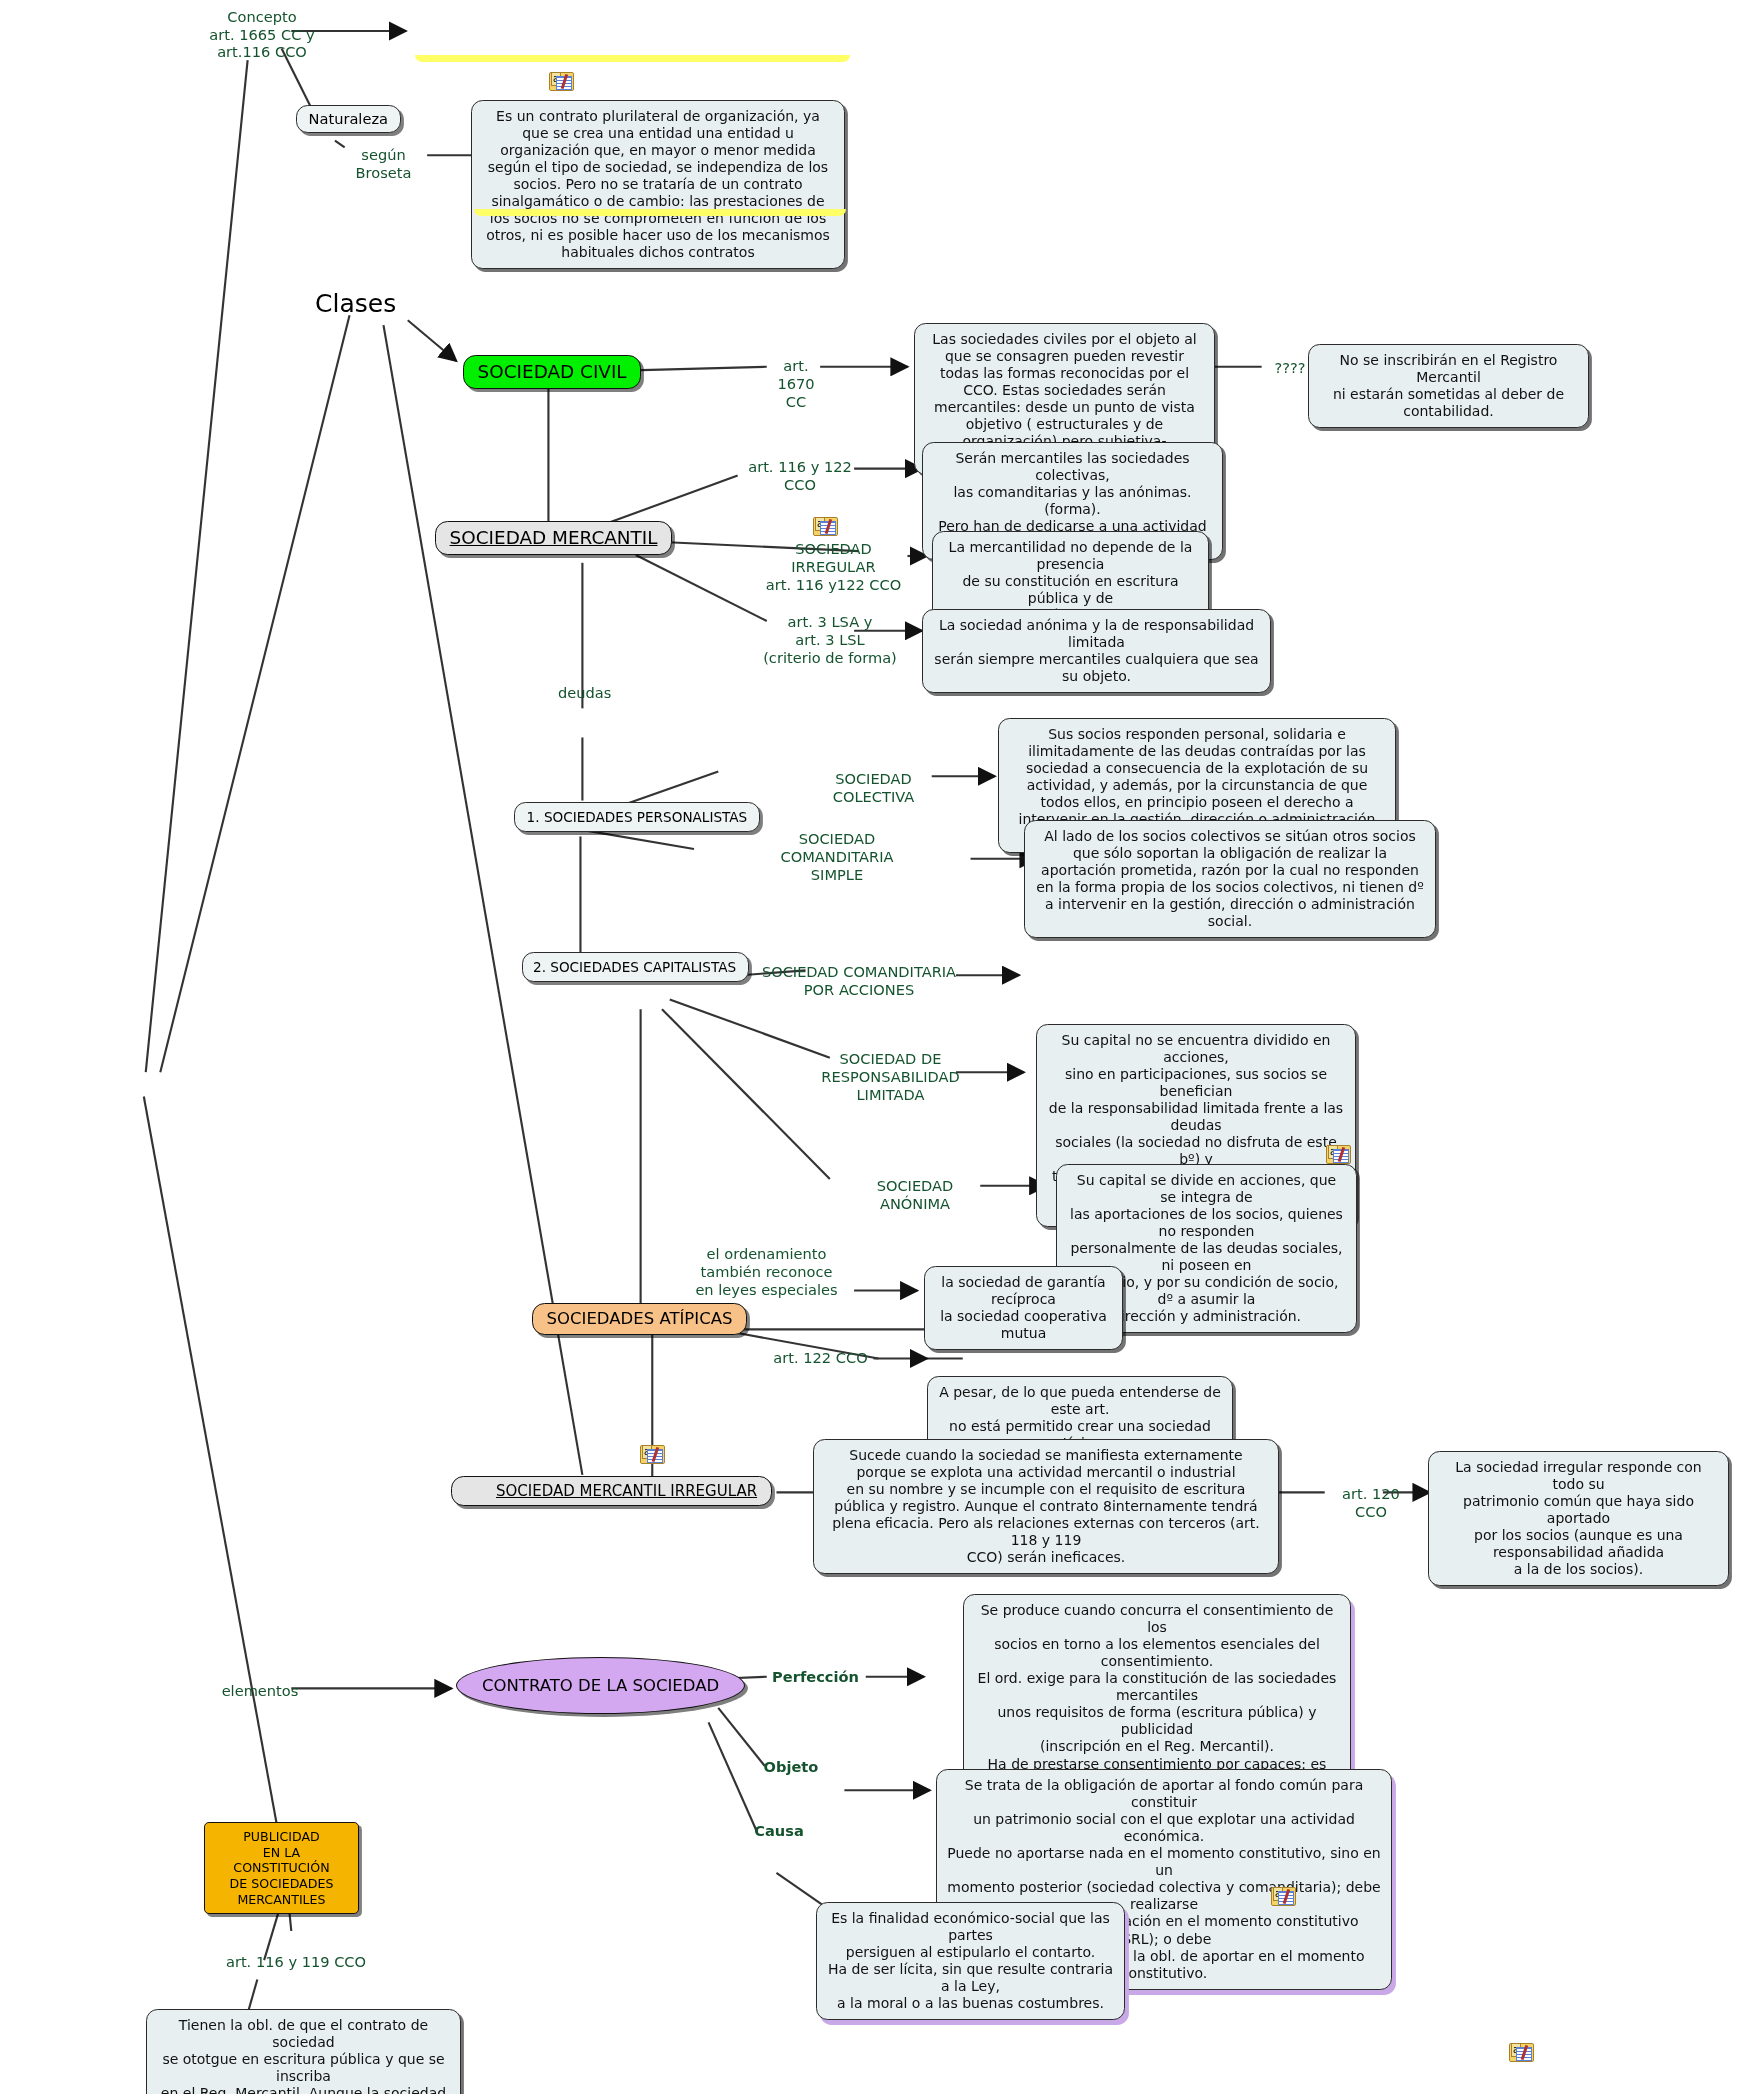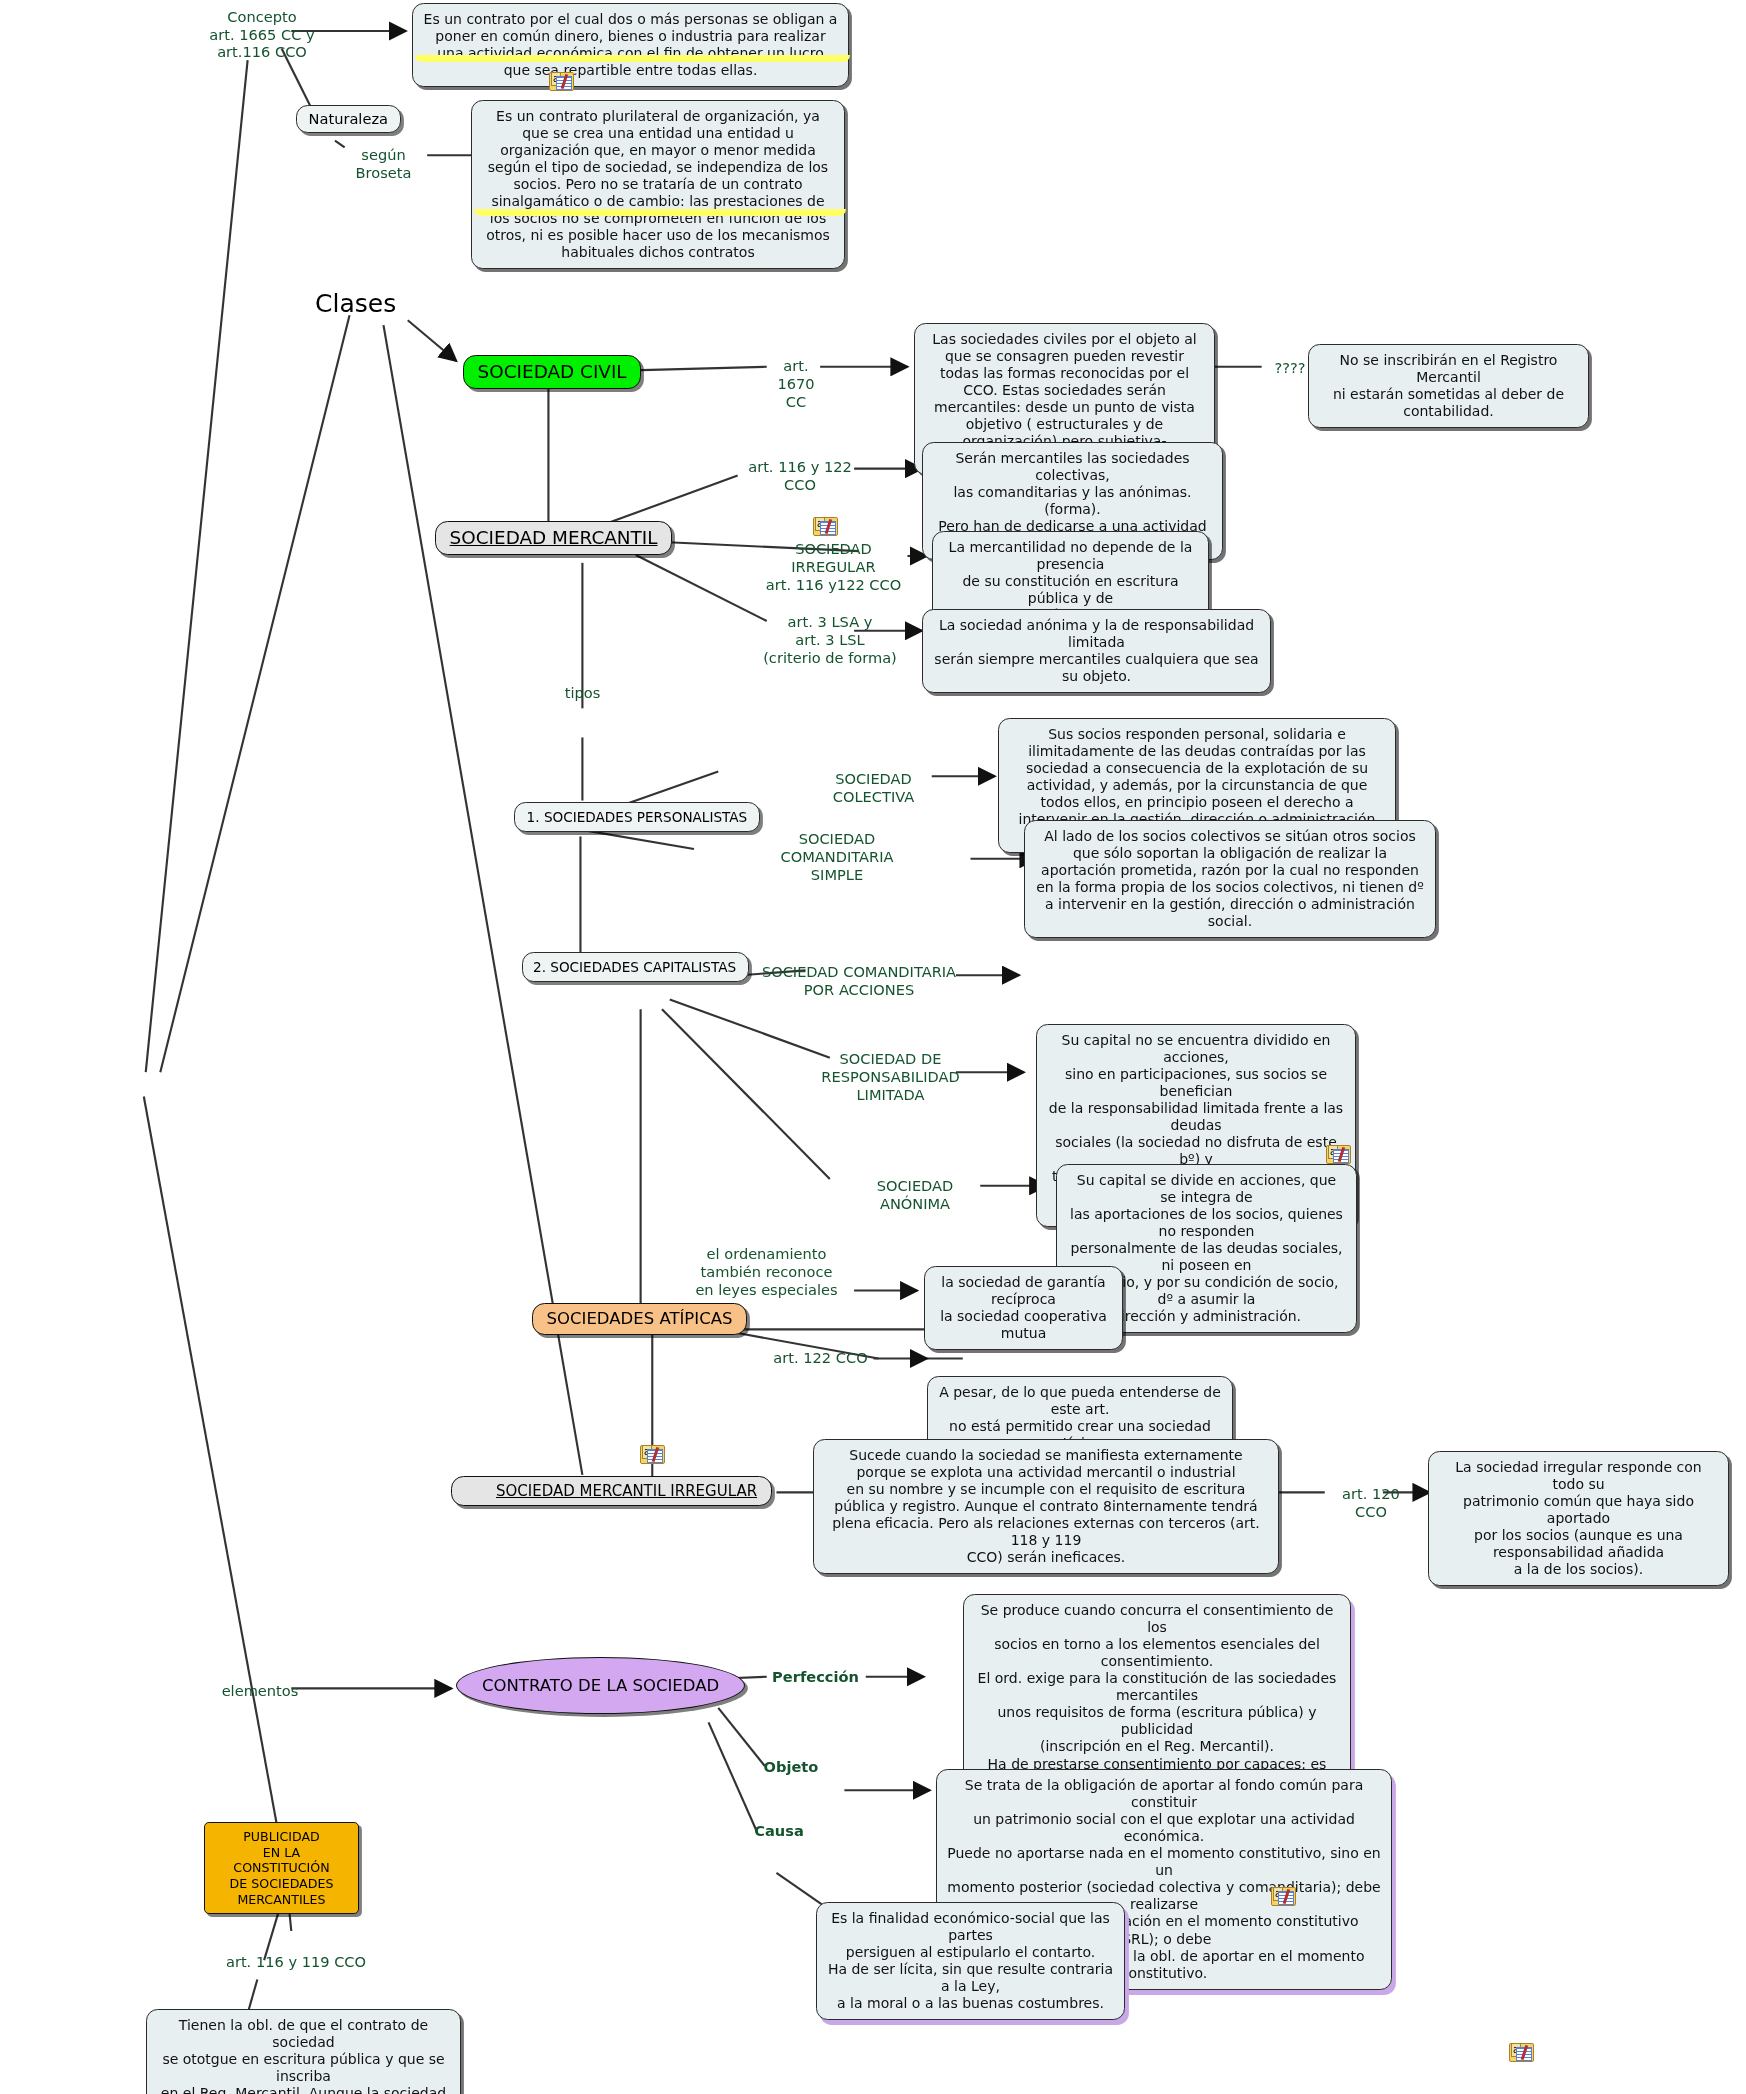--- a/index.html
+++ b/index.html
@@ -201,21 +201,20 @@
 
       <path d="M290,1960 L272,2020"></path>
       <path d="M265,2040 L255,2075"></path>
     </g>
   </svg>
 
   <div class="node lbl" style="left:206px; top:7.8px; width:112px;">Concepto
 art. 1665 CC y
 art.116 CCO</div>
 
-  <div class="node note" style="left:412px; top:2.9px; width:437px;">Es un contrato por el cual dos o más personas se obligan a poner en común dinero, bienes o industria para realizar una actividad económica con el fin de obtener un lucro que sea repartible entre todas ellas.</div>
   <div style="position:absolute; left:415px; top:55px; width:435px; height:6.8px; background:#ffff66; border-radius:0 0 9.7px 9.7px;"></div>
 
   <div class="node pbox" style="left:296px; top:105px; font-size:14.6px; padding:3.9px 11.6px;">Naturaleza</div>
 
   <div class="node lbl" style="left:335px; top:146px; width:97px;">según Broseta</div>
 
   <div class="sticky" style="left:549px; top:72px;">
       <span class="pen"></span>
     </div>
 
@@ -247,21 +246,21 @@
   <div class="node note" style="left:932px; top:531px; width:277px;">La mercantilidad no depende de la presencia
 de su constitución en escritura pública y de
 su inscripción en el Registro Mercantil.</div>
 
   <div class="node lbl" style="left:757px; top:613px; width:146px;">art. 3 LSA y
 art. 3 LSL
 (criterio de forma)</div>
   <div class="node note" style="left:922px; top:609px; width:349px;">La sociedad anónima y la de responsabilidad limitada
 serán siempre mercantiles cualquiera que sea su objeto.</div>
 
-  <div class="node lbl" style="left:558px; top:684px; width:49px;">tipos</div>
+  <div class="node lbl" style="left:558px; top:684px; width:49px;">deudas</div>
 
   <div class="node pbox" style="left:514px; top:802px; font-size:13.6px;">1. SOCIEDADES PERSONALISTAS</div>
   <div class="node lbl" style="left:796px; top:770px; width:155px;">SOCIEDAD COLECTIVA</div>
   <div class="node note" style="left:998px; top:718px; width:398px;">Sus socios responden personal, solidaria e ilimitadamente de las deudas contraídas por las sociedad a consecuencia de la explotación de su actividad, y además, por la circunstancia de que todos ellos, en principio poseen el derecho a intervenir en la gestión, dirección o administración de la sociedad.</div>
   <div class="node lbl" style="left:757px; top:830px; width:160px;">SOCIEDAD COMANDITARIA
 SIMPLE</div>
   <div class="node note" style="left:1024px; top:820px; width:412px;">Al lado de los socios colectivos se sitúan otros socios que sólo soportan la obligación de realizar la aportación prometida, razón por la cual no responden en la forma propia de los socios colectivos, ni tienen dº a intervenir en la gestión, dirección o administración social.</div>
 
   <div class="node pbox" style="left:522px; top:952px; font-size:13.6px;padding-left:10px;">2. SOCIEDADES CAPITALISTAS</div>
   <div class="node lbl" style="left:757px; top:963px; width:204px;">SOCIEDAD COMANDITARIA

